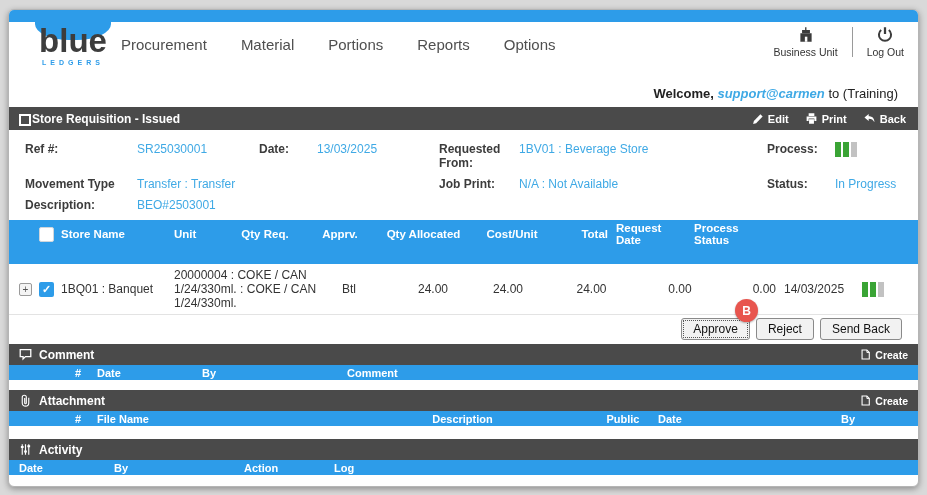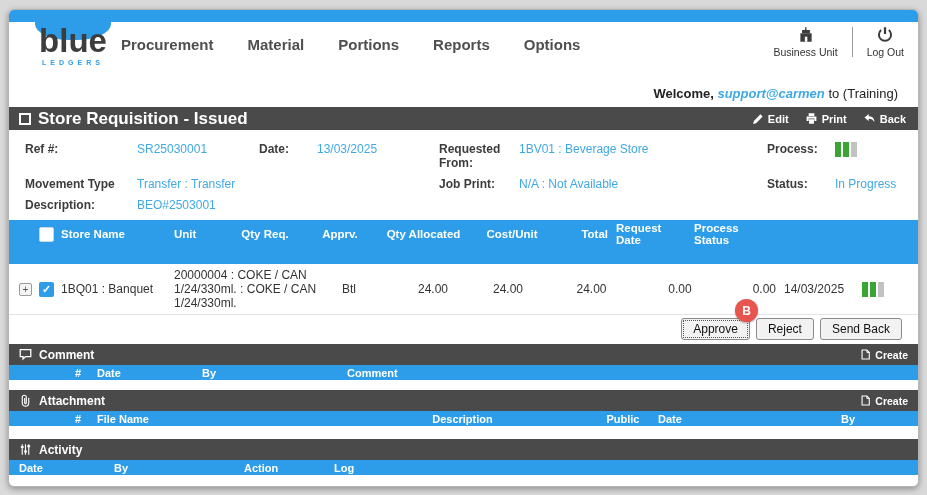--- a/index.html
+++ b/index.html
@@ -20,21 +20,21 @@
 
   
   .header { position:relative; height:58px; }
   .logo { position:absolute; left:22px; top:-12px; width:84px; text-align:center; }
   .logo-tab { width:76px; height:30px; margin:0 auto; background:#2d9ce9;
               border-radius:0 0 34px 34px / 0 0 16px 16px; }
   .logo-word { font-size:33px; font-weight:bold; color:#3d3d3d; letter-spacing:0px;
                margin-top:-16px; line-height:34px; }
   .logo-sub { font-size:7px; font-weight:bold; color:#2d9ce9; letter-spacing:4px; margin-top:1px; }
   .nav { position:absolute; left:112px; top:14px; display:flex; gap:34px; }
-  .nav-item { font-size:15px; font-weight:bold; color:#4f4f4f; cursor:pointer; }
+  .nav-item { font-size:15px; font-weight:normal; color:#4f4f4f; cursor:pointer; }
   .top-actions { position:absolute; right:14px; top:4px; display:flex; align-items:center; gap:14px; }
   .top-action { display:flex; flex-direction:column; align-items:center; gap:2px; cursor:pointer; }
   .top-action .lbl { font-size:10.5px; color:#333; }
   .vdiv { width:1px; height:30px; background:#9a9a9a; }
 
   
   .welcome { text-align:right; padding:6px 20px 2px 0; font-size:13px; color:#222; }
   .welcome b { font-weight:bold; }
   .welcome .user { color:#3fa9e5; font-weight:bold; font-style:italic; }
 
@@ -43,21 +43,21 @@
                 padding:10px 18px 6px 20px; }
   .pstatus { font-size:11.5px; font-weight:bold; font-style:italic; color:#222; }
   .pstatus span { margin-right:14px; }
   .legend { display:flex; align-items:center; gap:6px; font-size:10.5px; font-style:italic; color:#333; }
   .sw { width:9px; height:13px; display:inline-block; margin-left:8px; }
   .sw-gray { background:#b5b5b5; } .sw-yellow { background:#ffe800; } .sw-red { background:#e30b13; }
 
   
   .section-bar { display:flex; justify-content:space-between; align-items:center;
                  background:#4a4a4a; color:#fff; height:23px; padding:0 12px 0 10px; margin-top:4px; }
-  .section-title { font-size:17px; font-weight:bold; display:flex; align-items:center; gap:7px; }
+  .section-title { font-size:12px; font-weight:bold; display:flex; align-items:flex-end; gap:1px; }
   .bar-actions { display:flex; gap:16px; }
   .bar-btn { display:flex; align-items:center; gap:4px; font-size:11px; font-weight:bold; cursor:pointer; }
   .icon { display:inline-flex; }
 
   
   .details { display:grid; grid-template-columns:112px 122px 58px 122px 80px 248px 68px auto;
              padding:12px 14px 8px 16px; row-gap:7px; font-size:12px; align-items:start; }
   .dlabel { font-weight:bold; color:#3c3c3c; }
   .dvalue { color:#3fa9e5; }
   .pbars { display:flex; gap:2px; }

